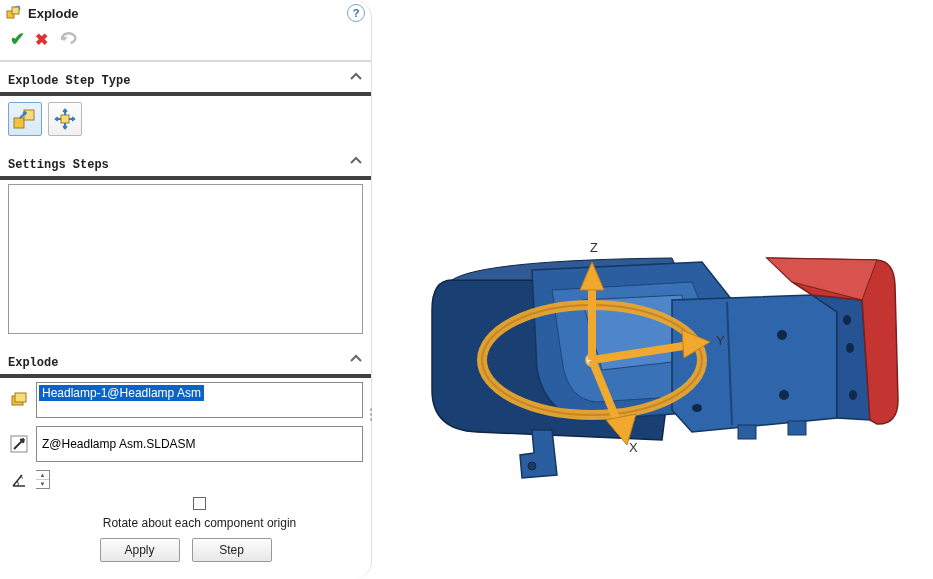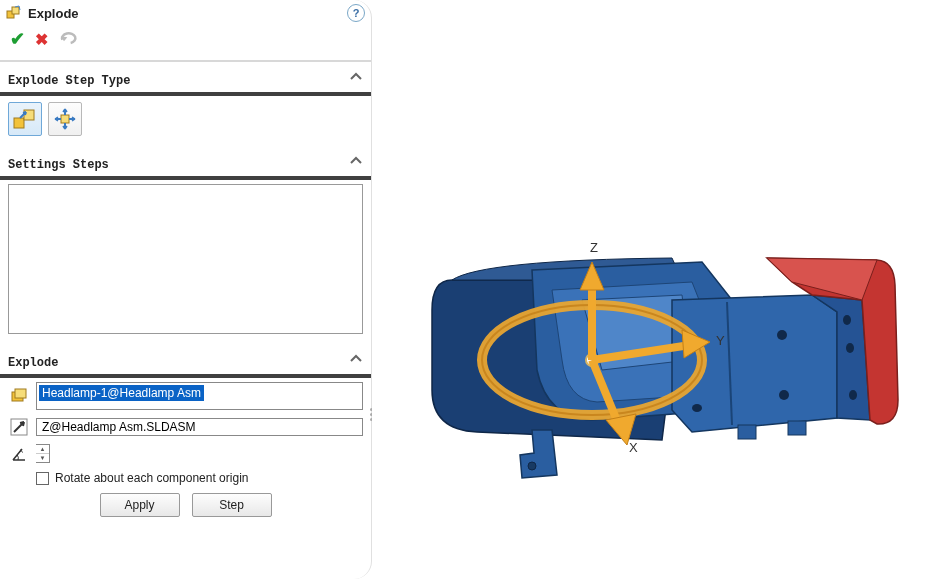--- a/index.html
+++ b/index.html
@@ -119,27 +119,27 @@
     display:flex; align-items:center; justify-content:center;
     margin-right: 6px;
   }
   .text-input {
     flex:1;
     border:1px solid #888;
     padding: 3px 5px;
     font-size: 12px;
     font-family:inherit;
     background:#fff;
-    height: 18px;
+    height: 36px;
   }
   .selection-box {
     flex:1;
     border:1px solid #888;
     background:#fff;
-    height: 28px;
+    height: 36px;
     padding:2px;
   }
   .sel-item {
     background:#0a63c6;
     color:#fff;
     padding: 1px 3px;
     display:inline-block;
     font-size:12px;
   }
   .spin {
@@ -151,21 +151,21 @@
   .spin > div {
     flex:1;
     font-size:6px;
     line-height:8px;
     text-align:center;
     color:#555;
     cursor:pointer;
   }
   .spin > div:first-child { border-bottom:1px solid #ccc; }
 
-  .chk-row { display:flex; align-items:center; gap:6px; padding-left:28px; margin:4px 0 8px 0; }
+  .chk-row { display:flex; align-items:center; gap:6px; padding-left:28px; margin:4px 0 8px 0;flex-direction:column; }
   .chk {
     width:13px;height:13px;border:1px solid #666;background:#fff;display:inline-block;
   }
 
   .btn-row { display:flex; gap:12px; justify-content:center; padding-bottom:6px;align-items:flex-end; }
   .btn {
     min-width: 80px;
     padding: 4px 18px;
     border:1px solid #999;
     background: linear-gradient(#fdfdfd,#e8e8e8);

